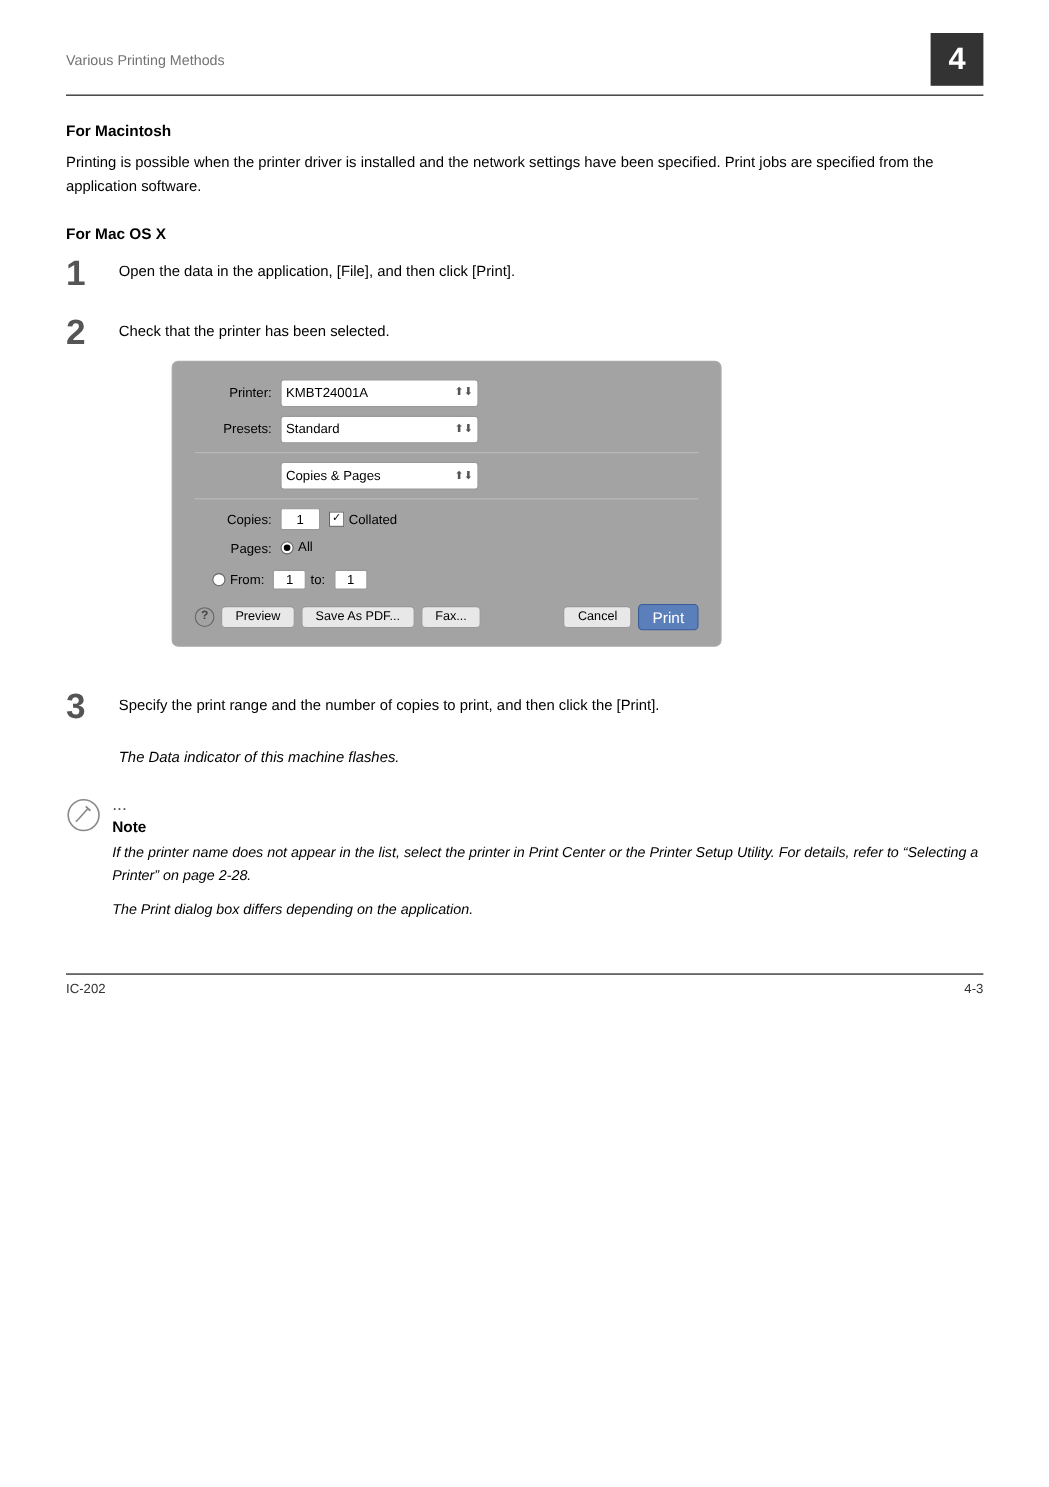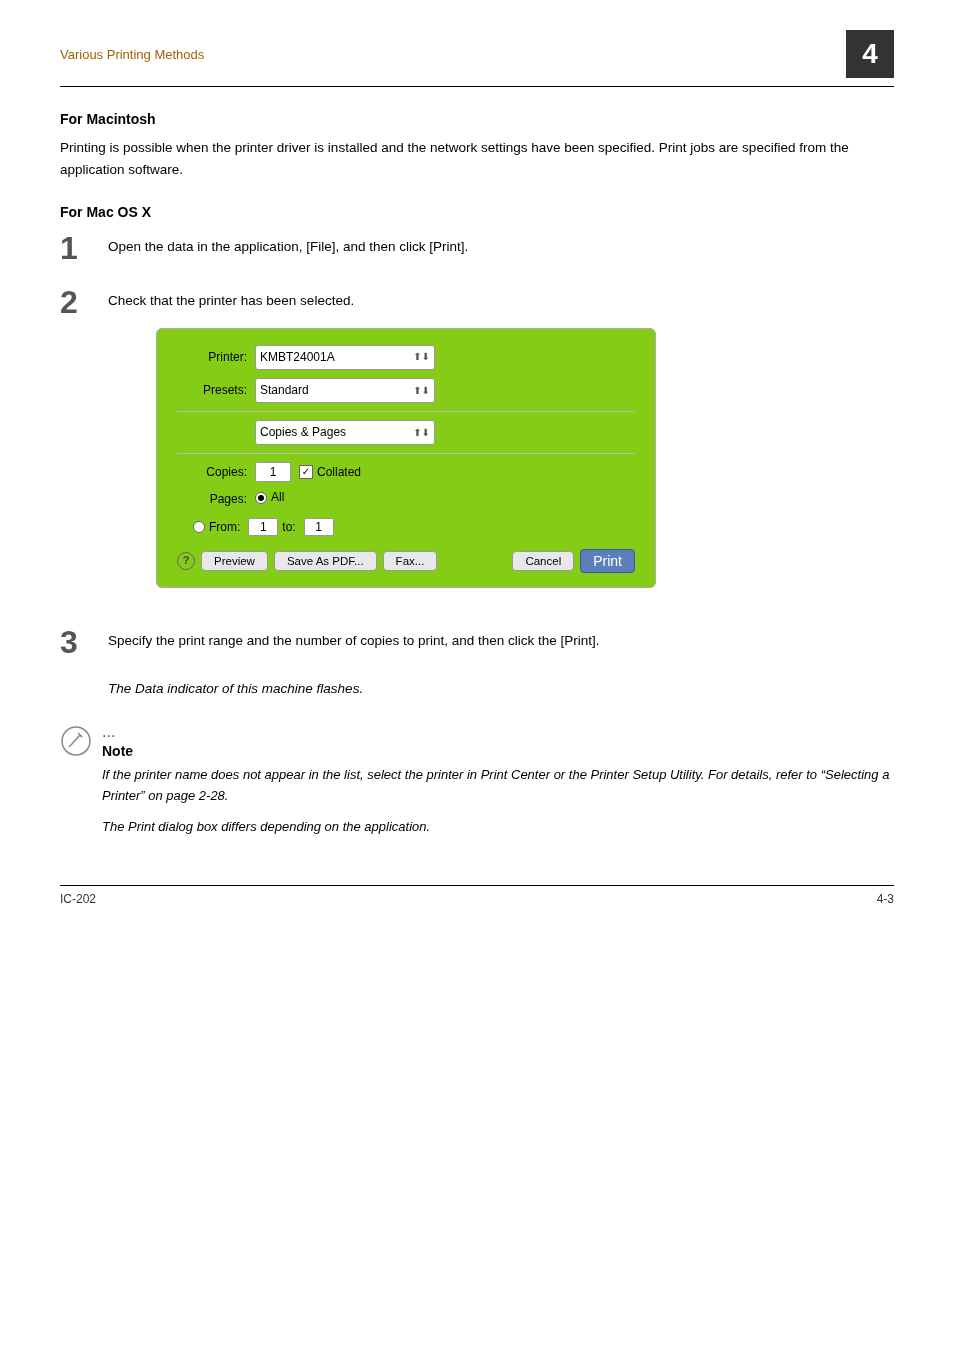--- a/index.html
+++ b/index.html
@@ -23,21 +23,21 @@
     .page-header {
       display: flex;
       align-items: center;
       border-bottom: 1px solid #000;
       padding-bottom: 8px;
       margin-bottom: 24px;
     }
 
     .page-header-title {
       font-size: 13px;
-      color: #a16207;
+      color: #737373;
       flex: 1;
     }
 
     .page-number-box {
       background: #333;
       color: #fff;
       font-size: 28px;
       font-weight: bold;
       width: 48px;
       height: 48px;
@@ -85,21 +85,21 @@
     .step-content {
       flex: 1;
       font-size: 13.5px;
       line-height: 1.6;
       padding-top: 6px;
     }
 
     
     .print-dialog {
       border: 1px solid #aaa;
-      background: #84cc16;
+      background: #a3a3a3;
       border-radius: 6px;
       padding: 16px 20px 14px 20px;
       margin: 16px 0 16px 48px;
       max-width: 500px;
       font-size: 12px;
     }
 
     .dialog-row {
       display: flex;
       align-items: center;

